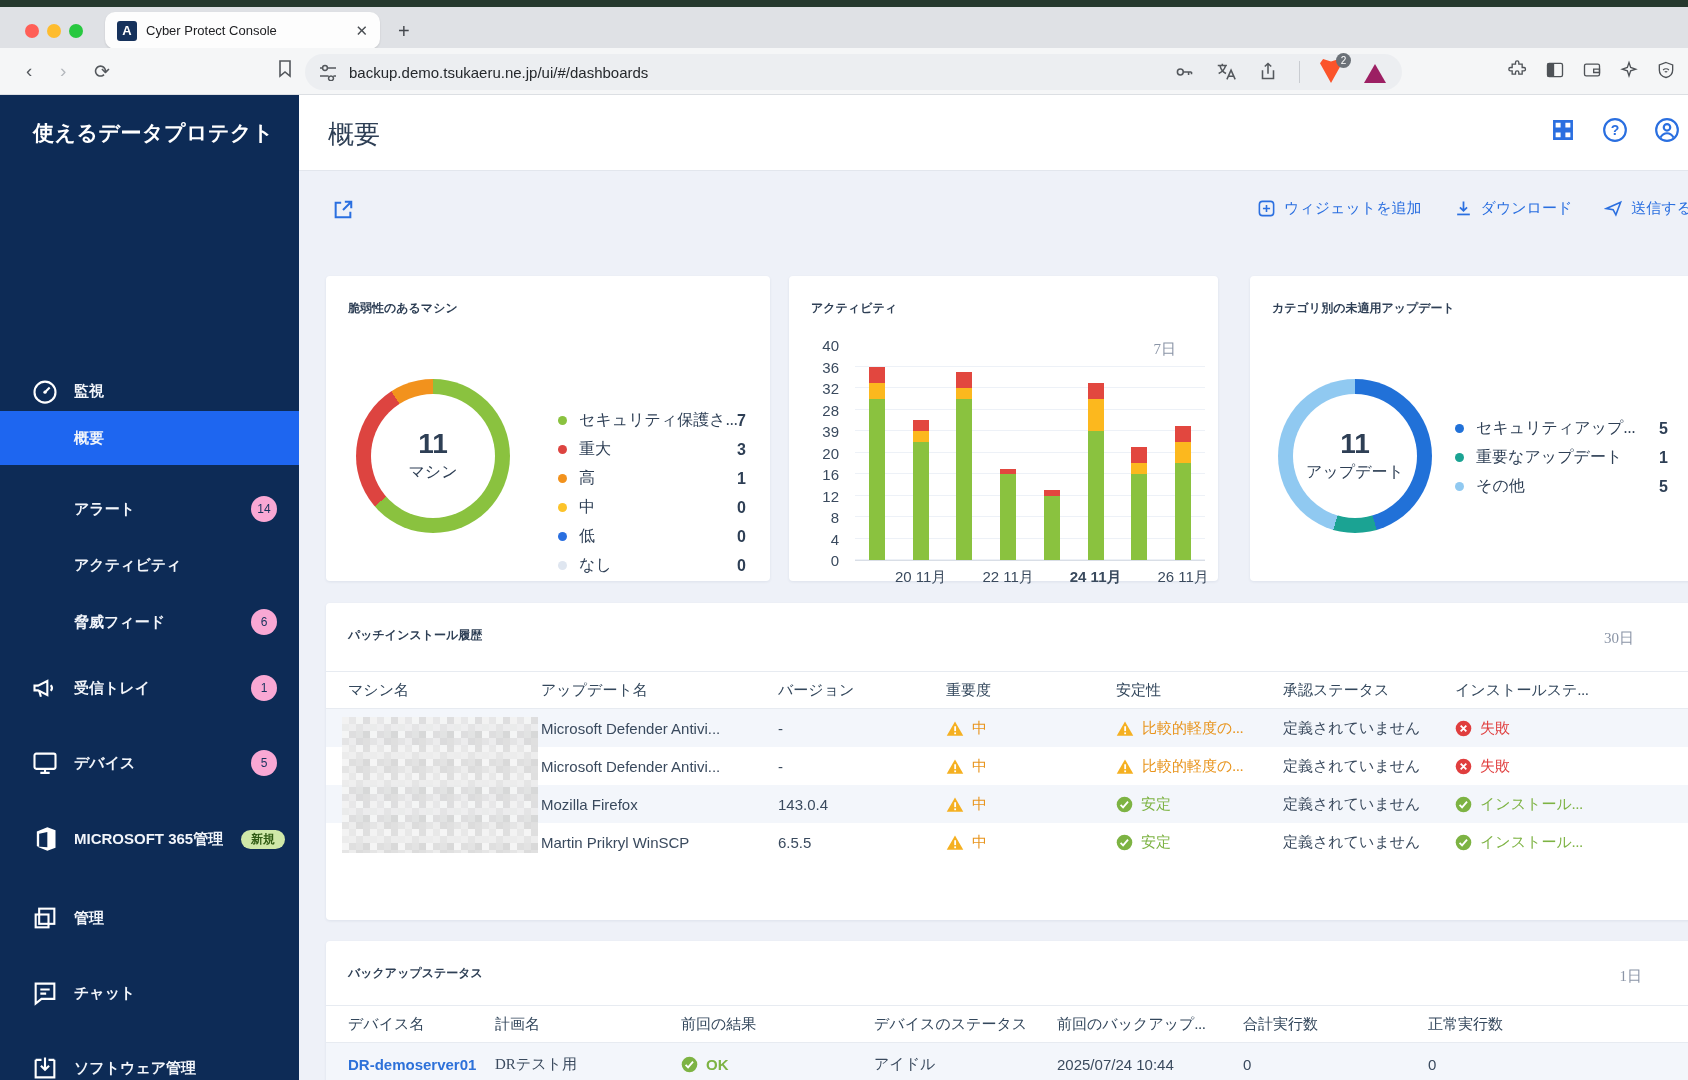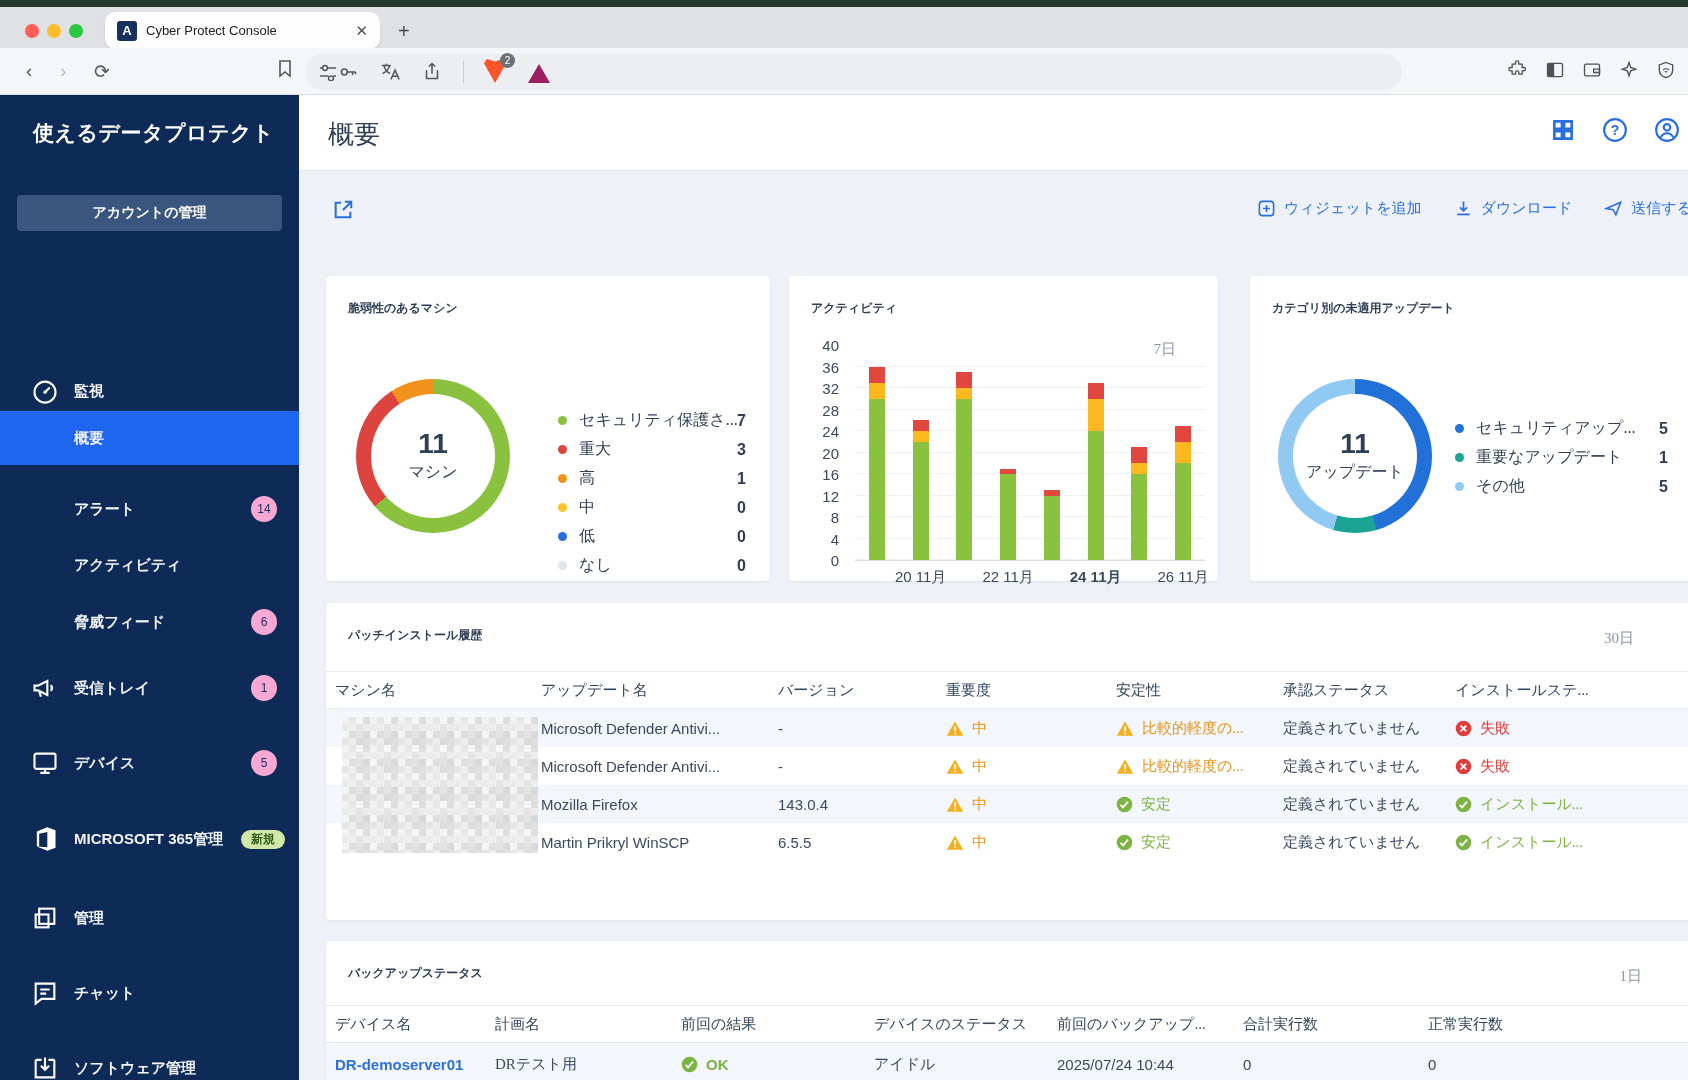--- a/index.html
+++ b/index.html
@@ -74,21 +74,21 @@
   .bar-seg { width:16px; }
   .xlabels { position:absolute; left:66px; top:292px; width:350px; }
   .xlabel { position:absolute; font-size:15px; color:#3a4a5e; white-space:nowrap; transform:translateX(-50%); }
 
   
   .tbl-head, .tbl-row { display:grid; align-items:center; }
   .tbl-head { height:38px; border-top:1px solid #e7ebf1; border-bottom:1px solid #e7ebf1; font-size:15px; color:#33475c; }
   .tbl-row { height:38px; font-size:15px; color:#3a4a5e; }
   .tbl-row.alt { background:#f3f6fb; }
   .cell { padding-left:0; white-space:nowrap; overflow:hidden; }
-  .c1 { padding-left:9px; }
+  .c1 { padding-left:22px; }
   .status { display:flex; align-items:center; gap:8px; }
   .txt-warn { color:#e8941c; } .txt-ok { color:#7db343; } .txt-fail { color:#e03e3e; }
   .lat { font-family:"Liberation Sans","DejaVu Sans",sans-serif; }
   .gear-cell { text-align:right; padding-right:22px; }
   .mosaic { position:absolute; left:16px; width:196px; background:
       conic-gradient(#dcdcdc 25%, #ececec 0 50%, #e3e3e3 0 75%, #f5f5f5 0);
       background-size:14px 14px; opacity:.9; }
   .mosaic::after { content:""; position:absolute; inset:0; background:
       conic-gradient(from 90deg, #d0d0d0 25%, transparent 0 50%, #efefef 0 75%, transparent 0);
       background-size:28px 28px; opacity:.55; }
@@ -116,20 +116,21 @@
   <div class="nav-ic" style="left:277px;font-size:16px;">
     <svg width="16" height="18" viewBox="0 0 16 18">
         <path d="M3 1h10v15l-5-4-5 4z" fill="none" stroke="#54585d" stroke-width="1.6"></path>
       </svg>
   </div>
   <div class="urlbar">
     <svg width="18" height="18" viewBox="0 0 18 18">
         <circle cx="6" cy="5" r="2.4" fill="none" stroke="#54585d" stroke-width="1.5"></circle>
         <path d="M8.4 5H17M1 5h2.2M12 13a2.4 2.4 0 1 0 .01 0zM1 13h8.6M14.4 13H17" stroke="#54585d" stroke-width="1.5" fill="none"></path>
       </svg>
+    <div class="url-text">backup.demo.tsukaeru.ne.jp/ui/#/dashboards</div>
     <div class="url-ics">
       <svg width="22" height="22" viewBox="0 0 24 24">
           <circle cx="8" cy="12" r="3.2" fill="none" stroke="#54585d" stroke-width="1.7"></circle>
           <path d="M11.2 12h9M17 12v3.4M20.2 12v2.4" stroke="#54585d" stroke-width="1.7" fill="none"></path>
         </svg>
       <svg width="22" height="22" viewBox="0 0 24 24">
           <path d="M3 5h10M8 3v2M5.5 5c.6 3.5 3.2 7 6.5 8.6M11.5 5C10.6 9 7.5 12 4 13.6" stroke="#54585d" stroke-width="1.7" fill="none"></path>
           <path d="M13 20l4.5-10L22 20M14.8 16.6h5.4" stroke="#54585d" stroke-width="1.7" fill="none"></path>
         </svg>
       <svg width="22" height="22" viewBox="0 0 24 24">
@@ -169,21 +170,20 @@
       <svg width="20" height="20" viewBox="0 0 24 24">
           <path d="M12 3l8 3v6c0 5-3.5 8-8 9-4.5-1-8-4-8-9V6z" fill="none" stroke="#4e5257" stroke-width="1.6"></path>
           <path d="M8.5 12a5 5 0 0 1 7 0M10.5 14.5a2.5 2.5 0 0 1 3 0" stroke="#4e5257" stroke-width="1.4" fill="none"></path>
         </svg></span>
 
   </div>
 </div>
 
 <div class="sidebar">
   <div class="brand">使えるデータプロテクト</div>
-  <div class="account-btn">アカウントの管理</div>
   <div id="side-items">
       <div class="side-item" style="top: 276px; height: 40px;">
         <span class="ic">
           <svg width="28" height="28" viewBox="0 0 24 24">
             <circle cx="12" cy="13" r="9" fill="none" stroke="#fff" stroke-width="1.8"></circle>
             <path d="M12 13l4-4" stroke="#fff" stroke-width="1.8"></path>
             <circle cx="12" cy="13" r="1.4" fill="#fff"></circle>
           </svg>
         </span>
         <span class="lbl">監視</span>
@@ -359,21 +359,21 @@
 <div class="card" style="left:789px;top:276px;width:429px;height:305px;">
   <div class="card-title jp">アクティビティ</div>
   <div class="card-period jp" style="right:42px;top:26px;margin-top:38px;">7日</div>
   <div class="yticks" id="yticks">
       <div class="ytick" style="top: 214px;">0</div>
       <div class="ytick" style="top: 192.5px;">4</div>
       <div class="ytick" style="top: 171px;">8</div>
       <div class="ytick" style="top: 149.5px;">12</div>
       <div class="ytick" style="top: 128px;">16</div>
       <div class="ytick" style="top: 106.5px;">20</div>
-      <div class="ytick" style="top: 85px;">24</div>
+      <div class="ytick" style="top: 85px;">39</div>
       <div class="ytick" style="top: 63.5px;">28</div>
       <div class="ytick" style="top: 42px;">32</div>
       <div class="ytick" style="top: 20.5px;">36</div>
       <div class="ytick" style="top: -1px;">40</div>
     </div>
   <div class="chart" id="chart">
       <div class="bar-slot" style="left: 13.875px;">
         <div class="bar-seg" style="height: 161.25px; background: rgb(138, 194, 63);"></div>
         <div class="bar-seg" style="height: 16.125px; background: rgb(252, 184, 30);"></div>
         <div class="bar-seg" style="height: 16.125px; background: rgb(226, 71, 63);"></div>

